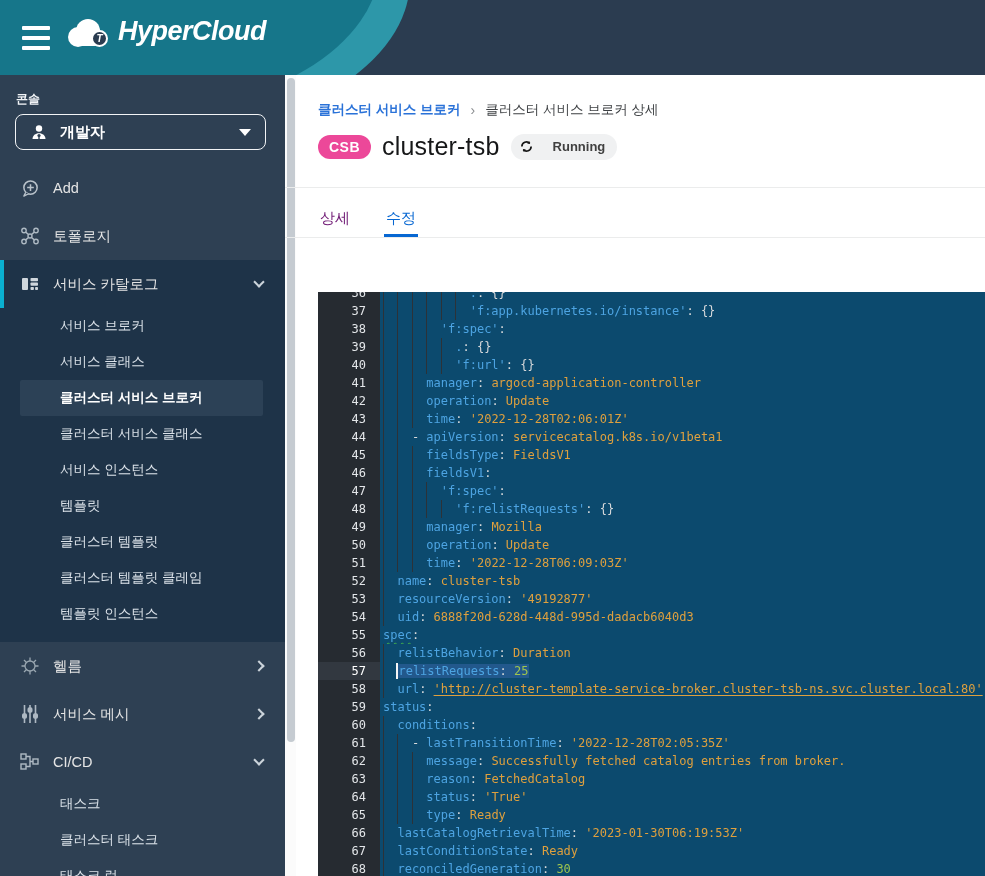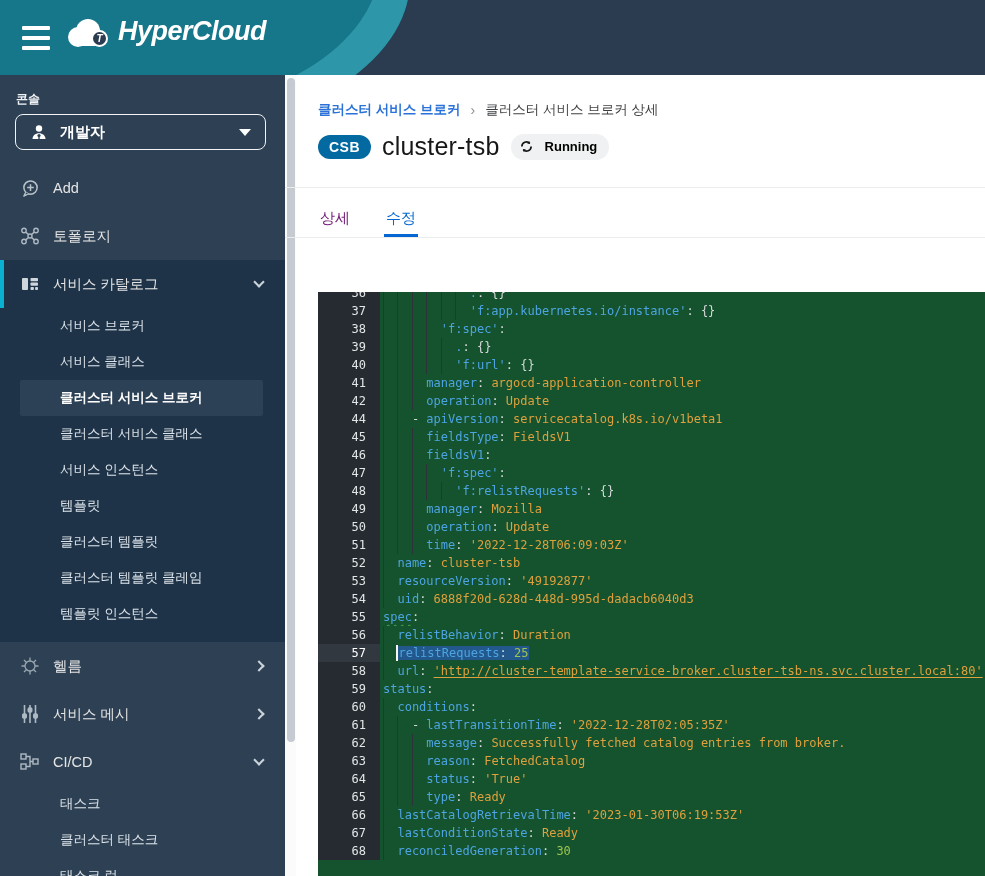--- a/index.html
+++ b/index.html
@@ -55,35 +55,35 @@
   .content { position:absolute; left:285px; top:75px; width:700px; height:801px; background:#fff; }
   .scrollstrip { position:absolute; left:0; top:0; width:11px; height:801px; background:#fbfbfb; }
   .scrollthumb { position:absolute; left:1.5px; top:3px; width:8px; height:664px;
     background:#c5cbd1; border-radius:4px; cursor:grab; }
   .breadcrumb { position:absolute; left:33px; top:26px; font-size:13.5px; display:flex;
     align-items:center; gap:10px; }
   .crumb-link { color:#2a72d8; font-weight:bold; cursor:pointer; }
   .crumb-sep { color:#8a8d90; font-size:14px; }
   .crumb-current { color:#3c3f42; }
   .title-row { position:absolute; left:33px; top:57px; display:flex; align-items:center; gap:11px; }
-  .csb-badge { background:#0369a1; color:#fff; font-weight:bold; font-size:14px;
+  .csb-badge { background:#ec4899; color:#fff; font-weight:bold; font-size:14px;
     padding:4px 11px; border-radius:14px; letter-spacing:0.5px; }
   .page-title { font-size:25px; color:#161718; font-weight:500; letter-spacing:0.2px; }
   .status-badge { background:#f0f1f2; border-radius:13px; height:26px; padding:0 12px 0 9px;
-    display:flex; align-items:center; gap:12px; font-size:13px; font-weight:bold; color:#000000; }
+    display:flex; align-items:center; gap:20px; font-size:13px; font-weight:bold; color:#404040; }
   .divider { position:absolute; left:0; right:0; height:1px; background:#ebecec; }
   .tabs { position:absolute; left:33px; top:124px; display:flex; gap:32px; height:38px; }
   .tab { font-size:15px; color:#701a75; display:flex; align-items:center; cursor:pointer;
     position:relative; padding:0 2px; }
   .tab.active { color:#0767d2; }
   .tab.active::after { content:""; position:absolute; left:0; right:0; bottom:0; height:3px; background:#0767d2; }
 
   
   .editor { position:absolute; left:33px; top:217px; right:0; bottom:0;
-    background:#14532d; overflow:hidden;
+    background:#0c4a6e; overflow:hidden;
     font-family:"DejaVu Sans Mono","Liberation Mono",monospace; font-size:12px; line-height:18px; }
   .scroller { margin-top:-8px; }
   .eline { display:flex; white-space:pre; height:18px; }
   .gut { width:62px; flex:none; background:#262b31; color:#e3e6e9; text-align:right;
     padding-right:14px; user-select:none; }
   .gut.cur { background:#323840; color:#fff; }
   .code { flex:1; padding-left:3px; overflow:hidden; }
   .ind { display:inline-block; height:18px; vertical-align:top;
     background:repeating-linear-gradient(to right,#2c3238 0 1px,transparent 1px 2ch); }
   .tk-k { color:#4da4e2; }
@@ -290,20 +290,21 @@
 
   <div class="editor">
     <div class="scroller" id="editor-lines">
         <div class="eline"><div class="gut">36</div><div class="code"><span class="ind" style="width: 12ch;"></span><span class="tk-k">.</span><span class="tk-p">: {}</span></div></div>
         <div class="eline"><div class="gut">37</div><div class="code"><span class="ind" style="width: 12ch;"></span><span class="tk-k">'f:app.kubernetes.io/instance'</span><span class="tk-p">: {}</span></div></div>
         <div class="eline"><div class="gut">38</div><div class="code"><span class="ind" style="width: 8ch;"></span><span class="tk-k">'f:spec'</span><span class="tk-p">:</span></div></div>
         <div class="eline"><div class="gut">39</div><div class="code"><span class="ind" style="width: 10ch;"></span><span class="tk-k">.</span><span class="tk-p">: {}</span></div></div>
         <div class="eline"><div class="gut">40</div><div class="code"><span class="ind" style="width: 10ch;"></span><span class="tk-k">'f:url'</span><span class="tk-p">: {}</span></div></div>
         <div class="eline"><div class="gut">41</div><div class="code"><span class="ind" style="width: 6ch;"></span><span class="tk-k">manager</span><span class="tk-p">: </span><span class="tk-v">argocd-application-controller</span></div></div>
         <div class="eline"><div class="gut">42</div><div class="code"><span class="ind" style="width: 6ch;"></span><span class="tk-k">operation</span><span class="tk-p">: </span><span class="tk-v">Update</span></div></div>
+        <div class="eline"><div class="gut">43</div><div class="code"><span class="ind" style="width: 6ch;"></span><span class="tk-k">time</span><span class="tk-p">: </span><span class="tk-v">'2022-12-28T02:06:01Z'</span></div></div>
         <div class="eline"><div class="gut">44</div><div class="code"><span class="ind" style="width: 4ch;"></span><span class="tk-p">- </span><span class="tk-k">apiVersion</span><span class="tk-p">: </span><span class="tk-v">servicecatalog.k8s.io/v1beta1</span></div></div>
         <div class="eline"><div class="gut">45</div><div class="code"><span class="ind" style="width: 6ch;"></span><span class="tk-k">fieldsType</span><span class="tk-p">: </span><span class="tk-v">FieldsV1</span></div></div>
         <div class="eline"><div class="gut">46</div><div class="code"><span class="ind" style="width: 6ch;"></span><span class="tk-k">fieldsV1</span><span class="tk-p">:</span></div></div>
         <div class="eline"><div class="gut">47</div><div class="code"><span class="ind" style="width: 8ch;"></span><span class="tk-k">'f:spec'</span><span class="tk-p">:</span></div></div>
         <div class="eline"><div class="gut">48</div><div class="code"><span class="ind" style="width: 10ch;"></span><span class="tk-k">'f:relistRequests'</span><span class="tk-p">: {}</span></div></div>
         <div class="eline"><div class="gut">49</div><div class="code"><span class="ind" style="width: 6ch;"></span><span class="tk-k">manager</span><span class="tk-p">: </span><span class="tk-v">Mozilla</span></div></div>
         <div class="eline"><div class="gut">50</div><div class="code"><span class="ind" style="width: 6ch;"></span><span class="tk-k">operation</span><span class="tk-p">: </span><span class="tk-v">Update</span></div></div>
         <div class="eline"><div class="gut">51</div><div class="code"><span class="ind" style="width: 6ch;"></span><span class="tk-k">time</span><span class="tk-p">: </span><span class="tk-v">'2022-12-28T06:09:03Z'</span></div></div>
         <div class="eline"><div class="gut">52</div><div class="code"><span class="ind" style="width: 2ch;"></span><span class="tk-k">name</span><span class="tk-p">: </span><span class="tk-v">cluster-tsb</span></div></div>
         <div class="eline"><div class="gut">53</div><div class="code"><span class="ind" style="width: 2ch;"></span><span class="tk-k">resourceVersion</span><span class="tk-p">: </span><span class="tk-v">'49192877'</span></div></div>

